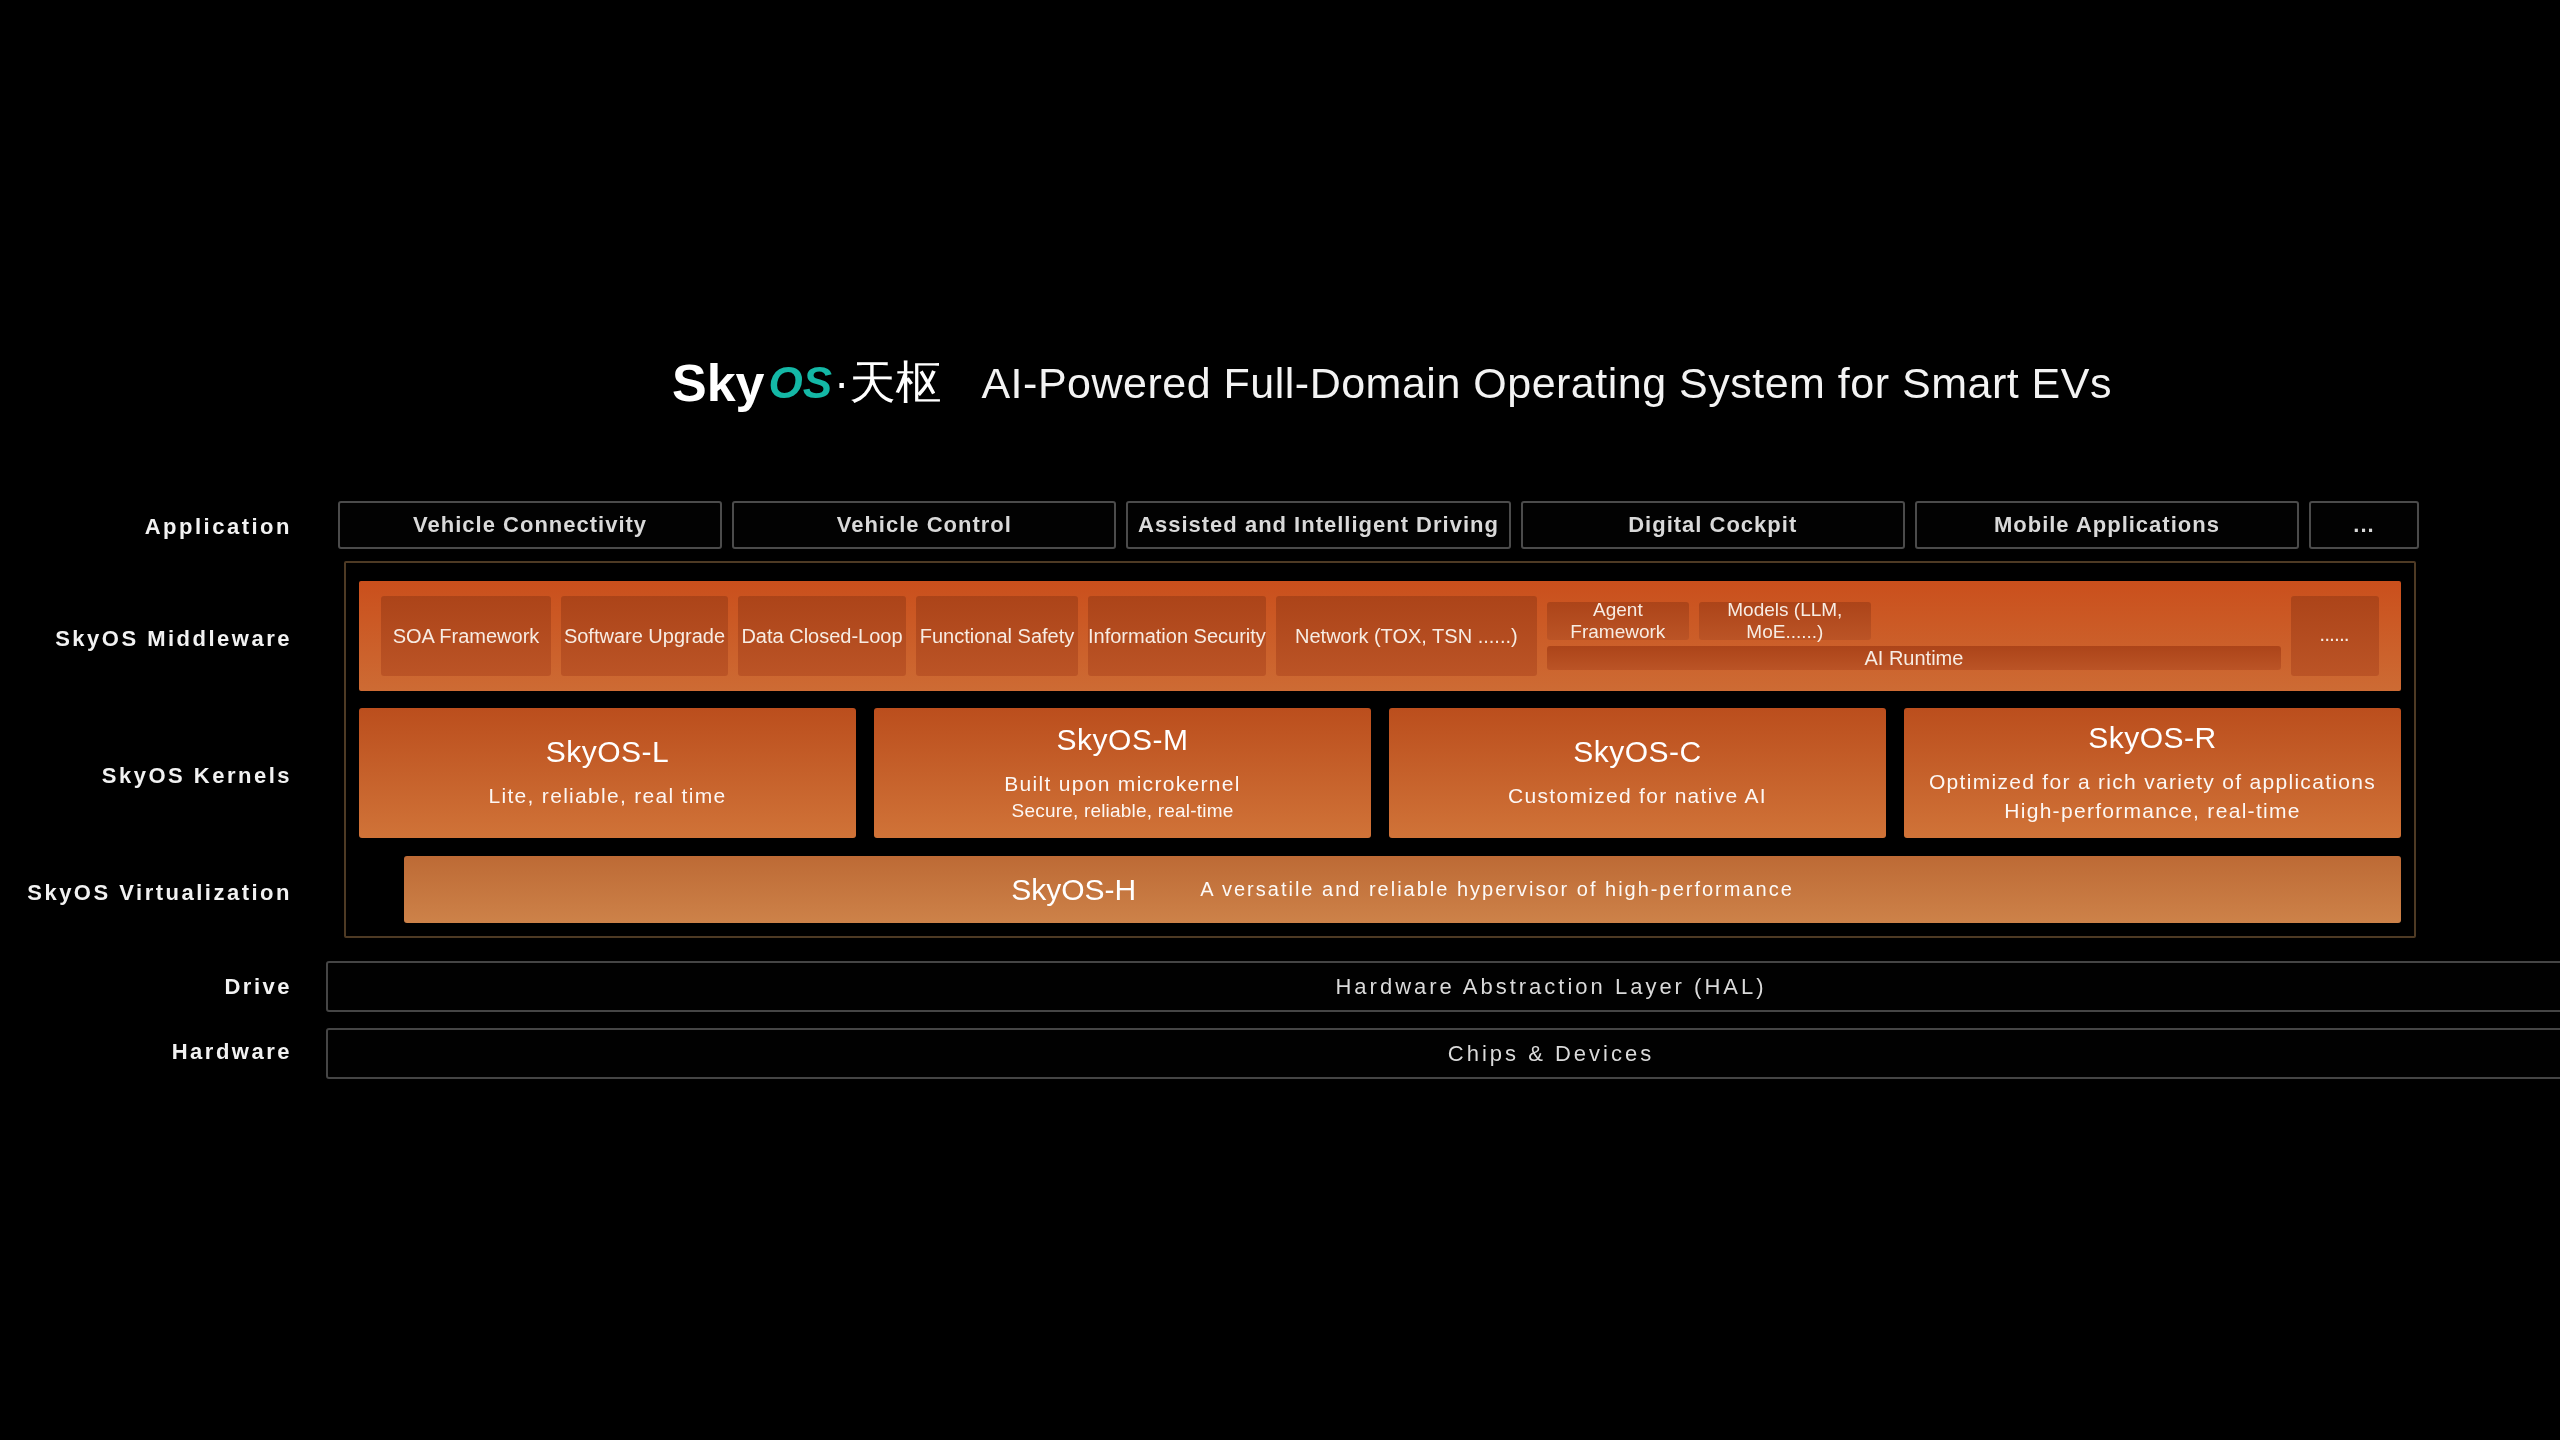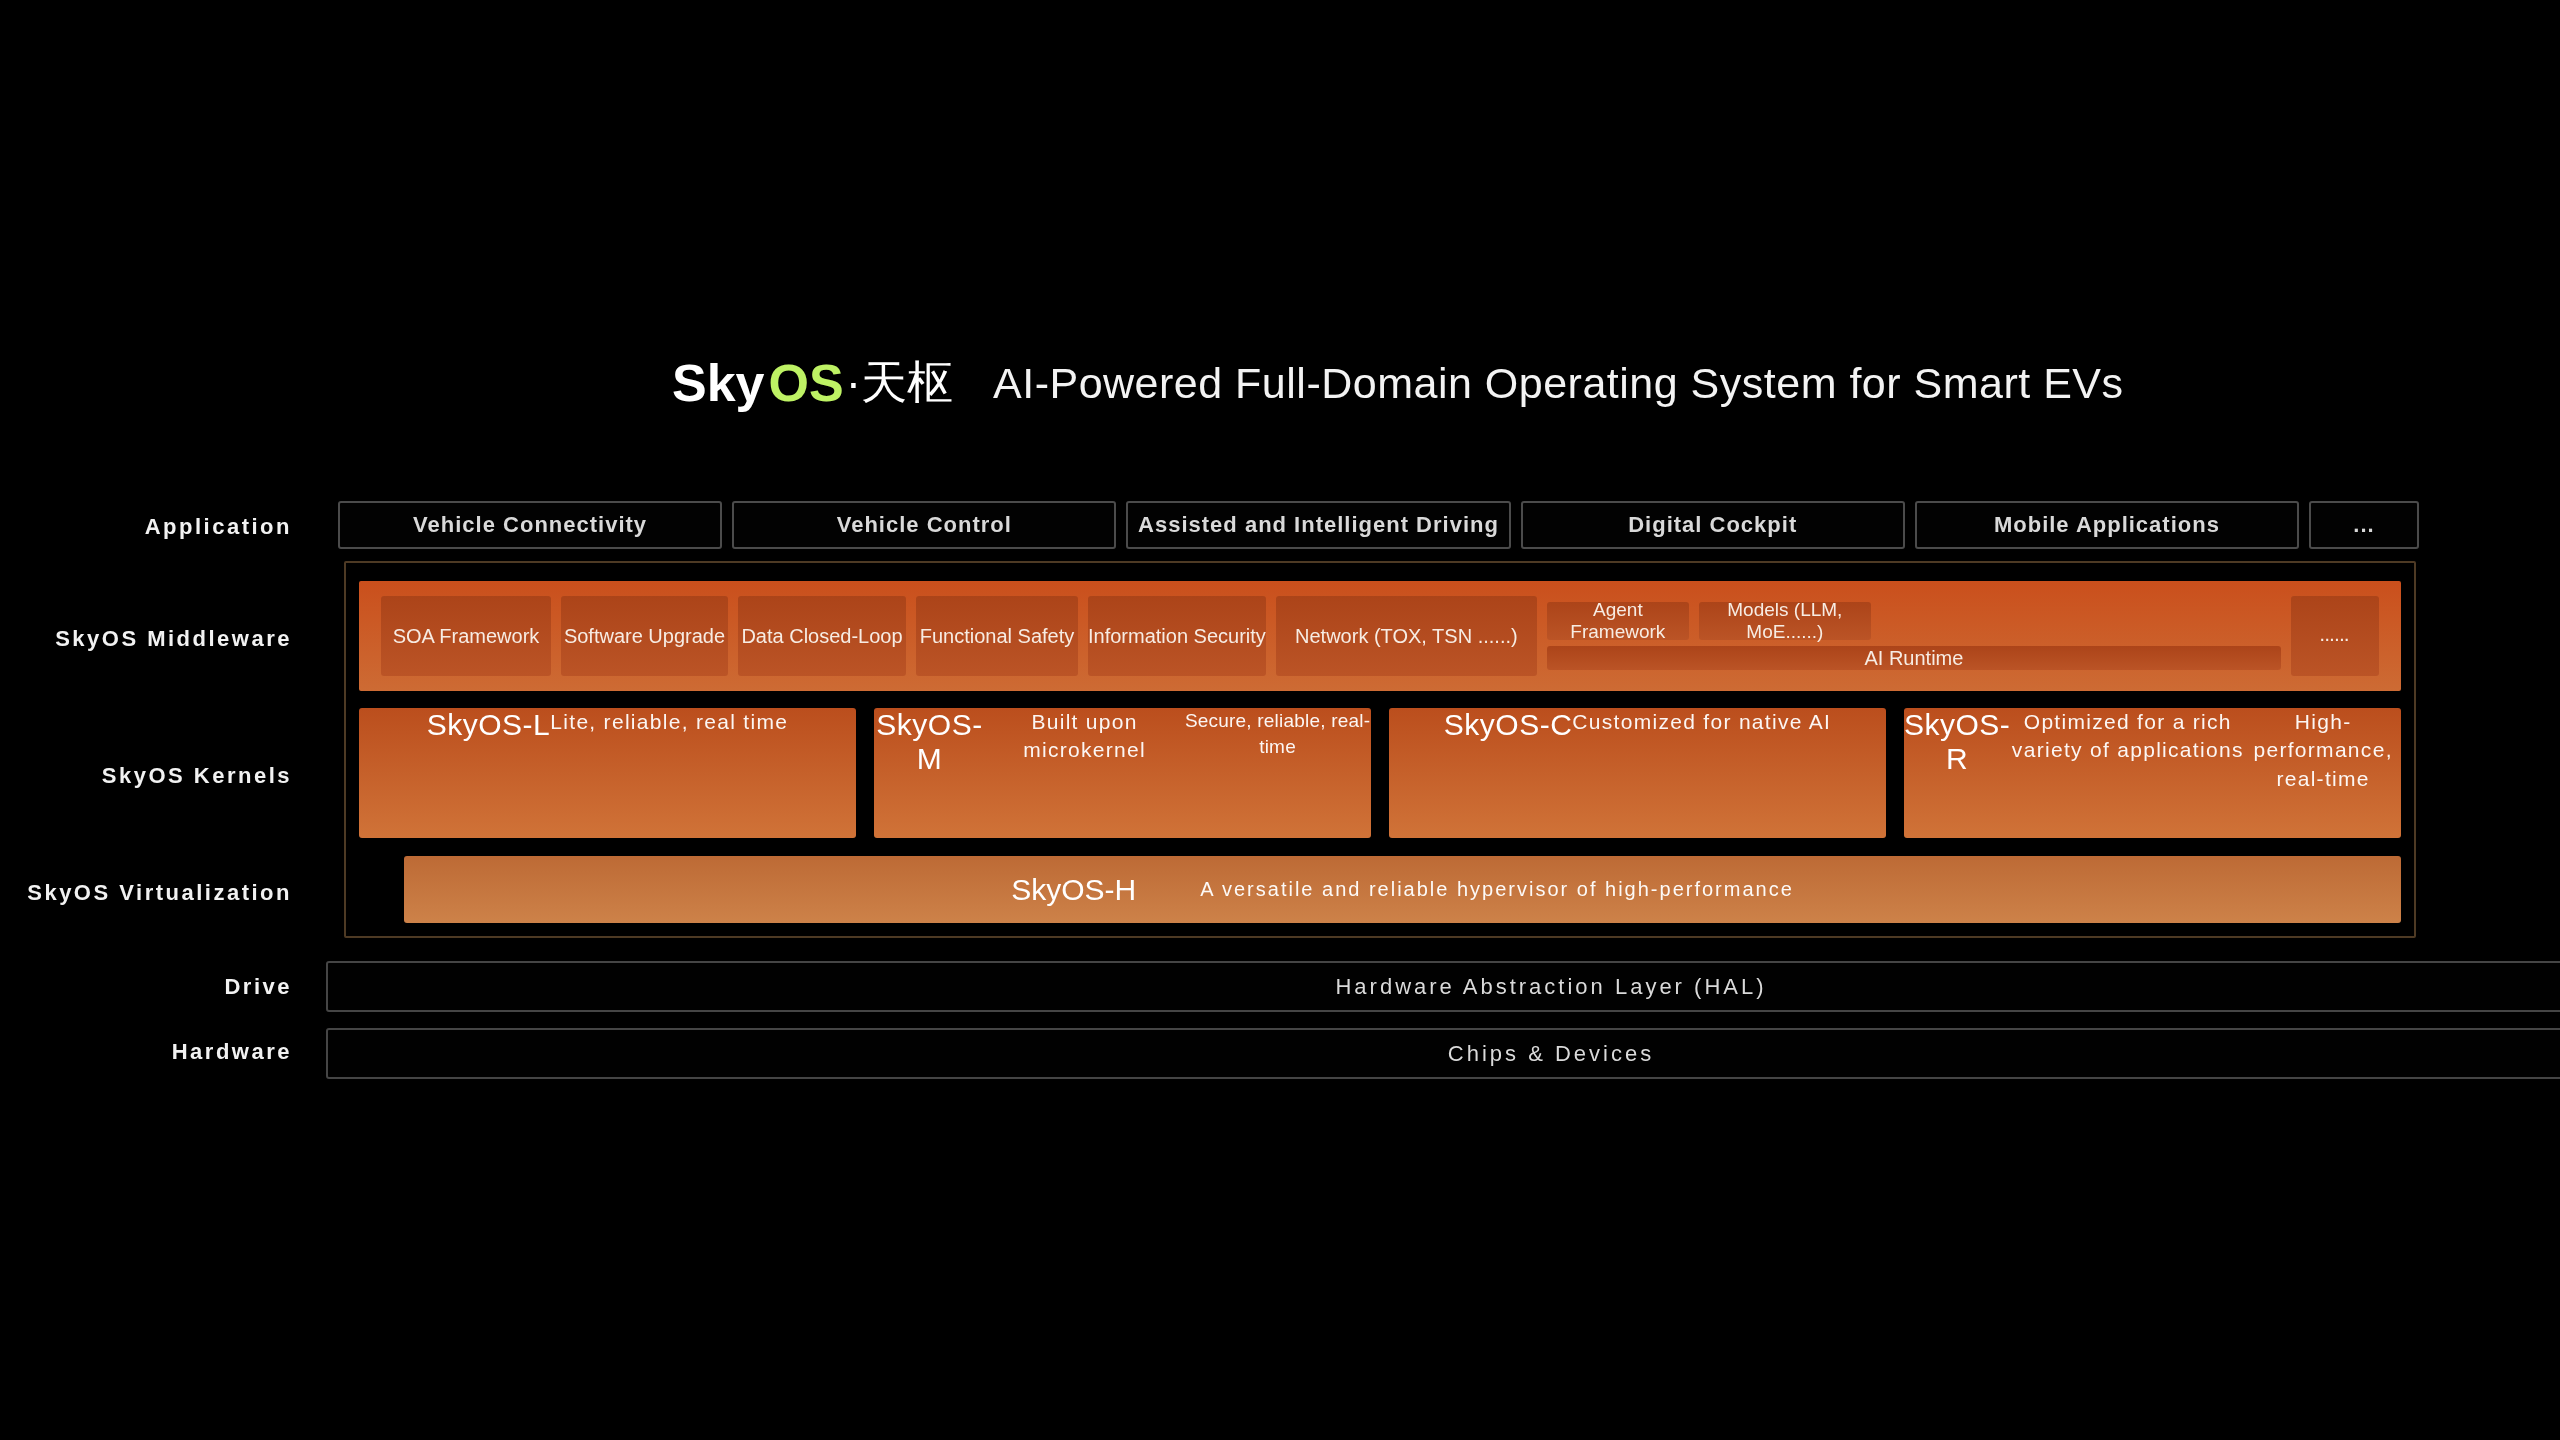--- a/index.html
+++ b/index.html
@@ -6,21 +6,21 @@
   html,body { background:#000; }
   .canvas {
     position:relative; width:2560px; height:1440px; background:#000;
     font-family:"Liberation Sans", sans-serif; overflow:hidden; color:#eee;
   }
 
   
   .title-row { position:absolute; left:672px; top:348px; height:70px; display:flex; align-items:center; gap:40px; }
   .logo { display:flex; align-items:center; white-space:nowrap; }
   .logo-sky { font-size:52px; font-weight:700; color:#fff; letter-spacing:0; }
-  .logo-os  { font-size:52px; font-weight:700; color:#bef264; margin-left:4px; }
+  .logo-os  { font-size:44px; font-weight:700; color:#14b8a6; margin-left:4px;font-style:italic; }
   .logo-cn  { font-size:46px; font-weight:400; color:#fff; margin-left:2px; }
   .subtitle { font-size:43px; font-weight:300; color:#f3f3f3; letter-spacing:0.5px; white-space:nowrap; }
 
   
   .layer-label {
     position:absolute; right:2268px; transform:translateY(-50%);
     font-size:22px; font-weight:700; letter-spacing:2.5px; color:#f2f2f2; white-space:nowrap;
   }
   .lbl-application    { top:527px; }
   .lbl-middleware     { top:639px; }
@@ -70,21 +70,21 @@
     color:#f7ece3; font-size:19px; text-align:center;
   }
   .ai-box.rf { font-size:15px; line-height:1.35; white-space:normal; padding:0 14px; }
   .ai-runtime { grid-column:1 / 4; font-size:20px; }
 
   
   .kernel-row { margin-top:17px; height:130px; display:flex; gap:18px; }
   .kernel {
     flex:1; border-radius:3px;
     background:linear-gradient(180deg,#bb4e1d 0%,#d07338 100%);
-    display:flex; flex-direction:row; justify-content:center;
+    display:flex; flex-direction:column; align-items:center; justify-content:center;
     color:#fff; text-align:center;
   }
   .kernel-name { font-size:30px; letter-spacing:0.5px; margin-bottom:13px; }
   .kernel-line { font-size:21px; letter-spacing:1.3px; color:rgba(255,255,255,0.95); line-height:1.35; }
   .kernel-line.small { font-size:19px; letter-spacing:0.2px; }
 
   
   .virt-row {
     margin-top:18px; height:67px; border-radius:3px;
     background:linear-gradient(180deg,#bd6a35 0%,#cd8249 100%);

